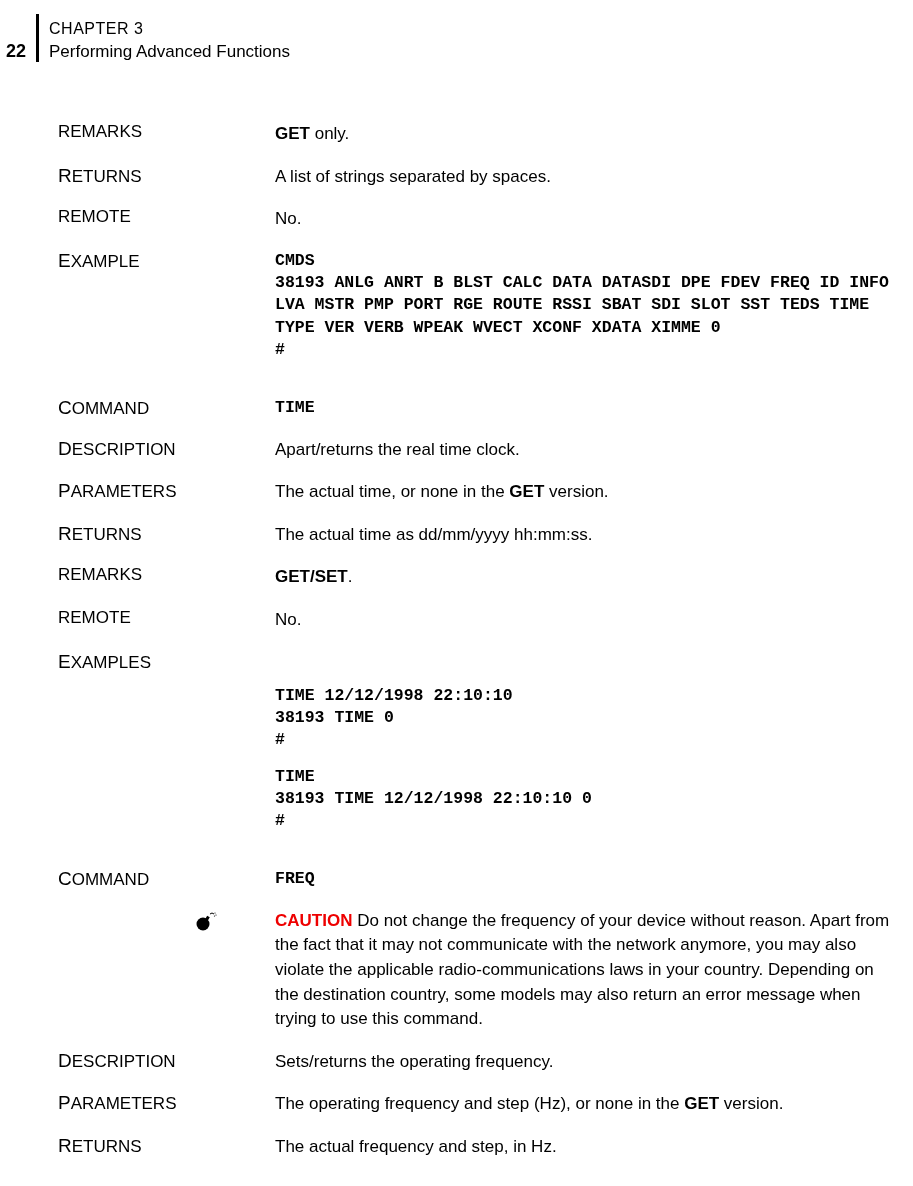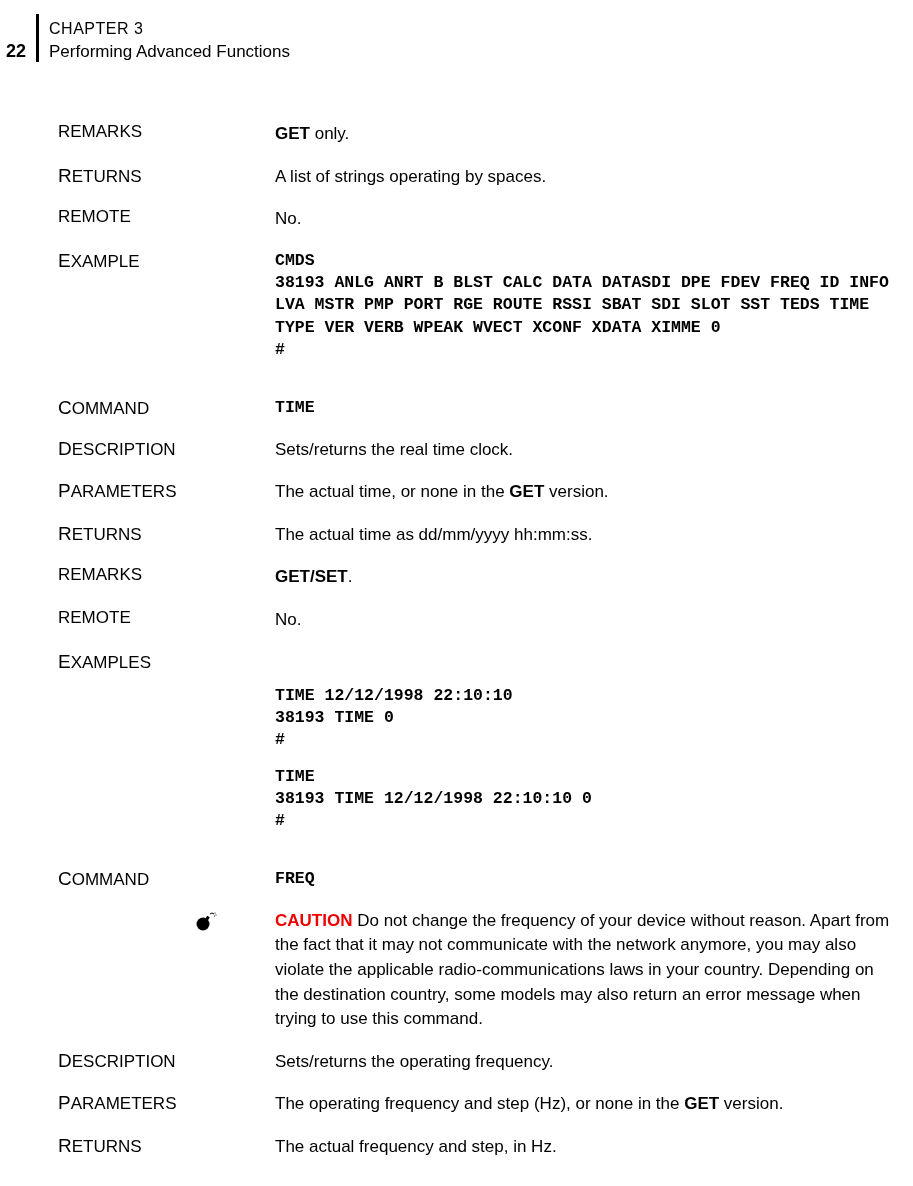--- a/index.html
+++ b/index.html
@@ -103,21 +103,21 @@
 
 <div class="content">
 
   <div class="row">
     <div class="label-col">REMARKS</div>
     <div class="value-col"><span class="bold">GET</span><span> only.</span></div>
   </div>
 
   <div class="row">
     <div class="label-col"><span class="cap">R</span><span>ETURNS</span></div>
-    <div class="value-col">A list of strings operating by spaces.</div>
+    <div class="value-col">A list of strings separated by spaces.</div>
   </div>
 
   <div class="row">
     <div class="label-col">REMOTE</div>
     <div class="value-col">No.</div>
   </div>
 
   <div class="row">
     <div class="label-col"><span class="cap">E</span><span>XAMPLE</span></div>
     <div class="value-col">
@@ -131,21 +131,21 @@
 
   <div class="row">
     <div class="label-col"><span class="cap">C</span><span>OMMAND</span></div>
     <div class="value-col">
         <div class="mono">TIME</div>
       </div>
   </div>
 
   <div class="row">
     <div class="label-col"><span class="cap">D</span><span>ESCRIPTION</span></div>
-    <div class="value-col">Sets/returns the real time clock.</div>
+    <div class="value-col">Apart/returns the real time clock.</div>
   </div>
 
   <div class="row">
     <div class="label-col"><span class="cap">P</span><span>ARAMETERS</span></div>
     <div class="value-col"><span>The actual time, or none in the </span><span class="bold">GET</span><span> version.</span></div>
   </div>
 
   <div class="row">
     <div class="label-col"><span class="cap">R</span><span>ETURNS</span></div>
     <div class="value-col">The actual time as dd/mm/yyyy hh:mm:ss.</div>

